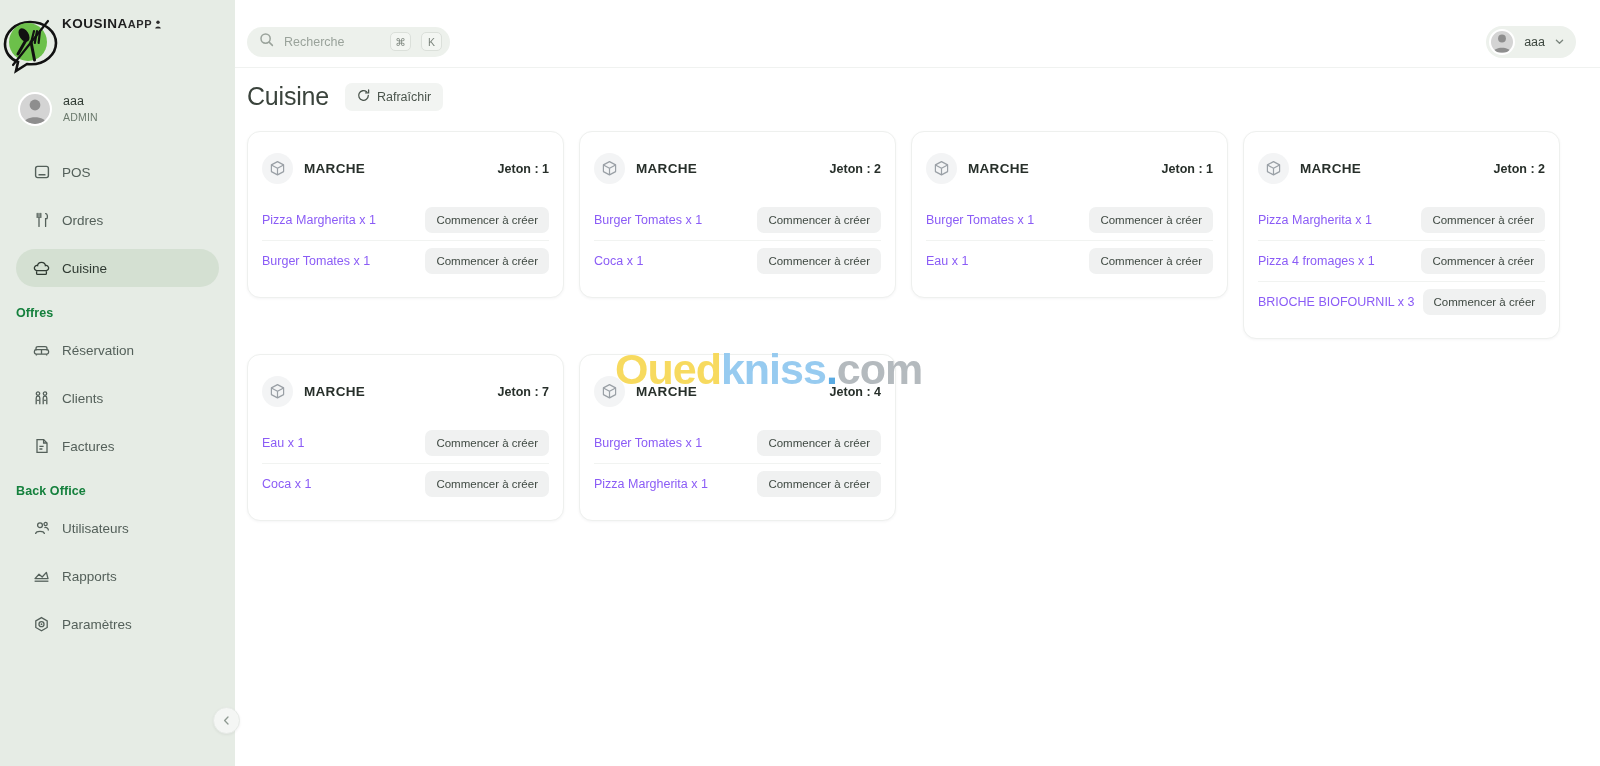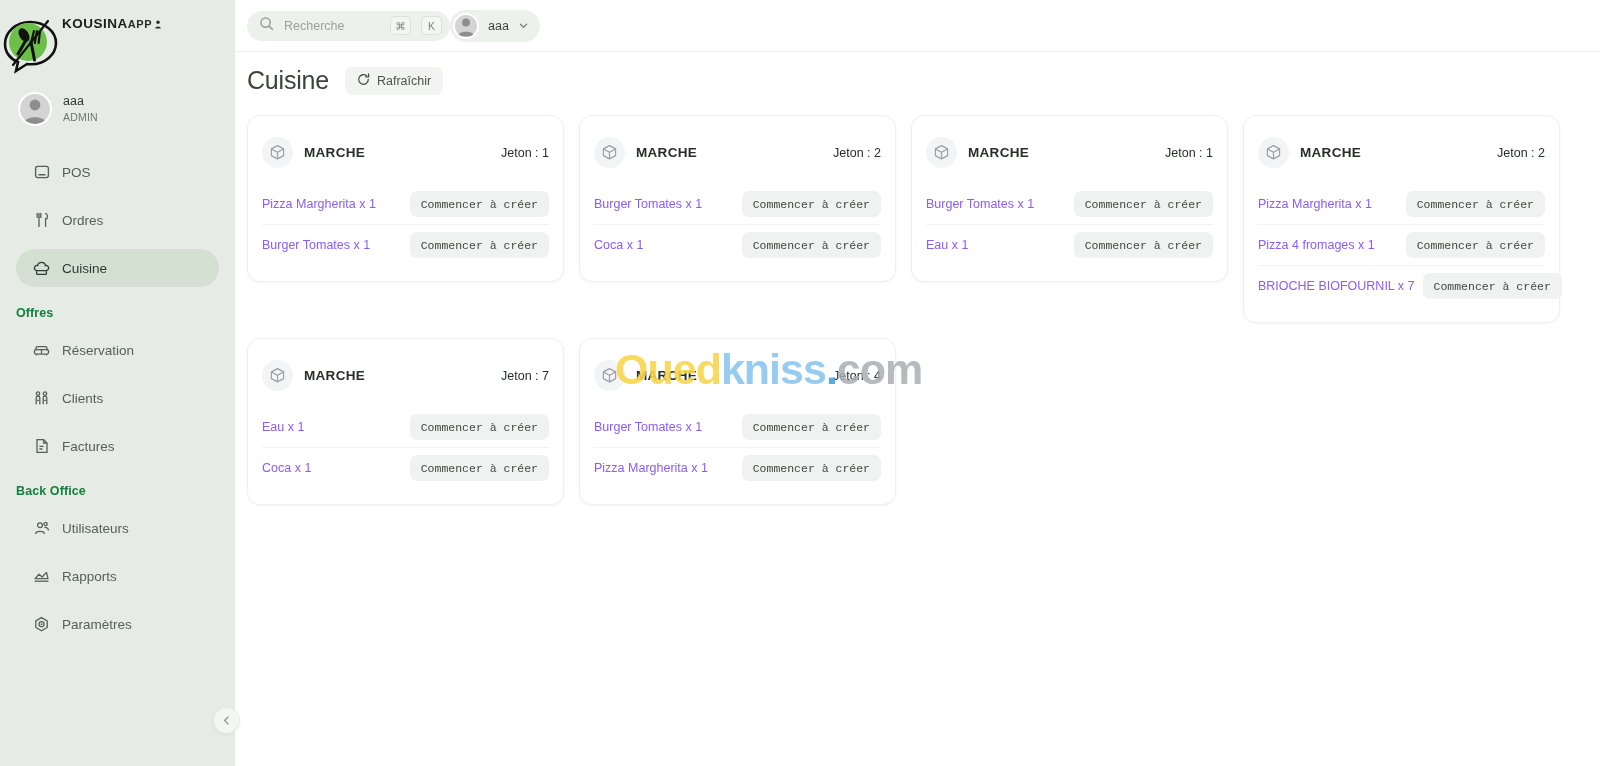--- a/index.html
+++ b/index.html
@@ -55,23 +55,24 @@
     background:#f4f6f4; border:1px solid #e6eae6;
     display:flex; align-items:center; justify-content:center;
     cursor:pointer; z-index: 20;
     box-shadow: 0 1px 3px rgba(0,0,0,.06);
   }
 
   
   .main { flex:1; height:766px; display:flex; flex-direction:column; background:#fff; position:relative;}
   .topbar {
     height: 52px; flex:0 0 52px;
-    display:flex; align-items:center; justify-content:flex-start;
+    display:flex; align-items:center; justify-content:space-between;
     padding: 0 24px 0 12px;
     border-bottom: 1px solid #f0f2f0;
+    margin-top: 16px;
   }
   .search {
     display:flex; align-items:center; gap:10px;
     width: 203px; height: 30px;
     background:#edf1ec; border-radius: 16px;
     padding: 0 8px 0 12px; cursor:text;
   }
   .search-ph { flex:1; font-size:12.5px; color:#9aa39b; }
   .kbd {
     min-width: 21px; height:19px; border-radius:5px;
@@ -116,30 +117,30 @@
     padding: 21px 14px 16px;
     align-self:flex-start;
   }
   .card-head { display:flex; align-items:center; justify-content:space-between; margin-bottom: 16px;}
   .card-head-l { display:flex; align-items:center; gap:11px; }
   .pkg-circle {
     width:31px; height:31px; border-radius:50%;
     background:#f3f4f5; display:flex; align-items:center; justify-content:center;
   }
   .card-title { font-size: 13.5px; font-weight:700; color:#272f2a; letter-spacing:.3px;}
-  .jeton { font-size: 12.5px; font-weight:400; color:#272f2a; }
+  .jeton { font-size: 12.5px; font-weight:700; color:#272f2a; }
 
   .line { display:flex; align-items:center; justify-content:space-between; gap:8px; padding: 7px 0; }
   .line + .line { border-top: 1px solid #f1f3f1; }
   .line-label { font-size:12.5px; color:#8b5cf6; white-space:nowrap; }
   .start-btn {
     background:#f0f1f1; border:none; border-radius:7px;
     height:26px; padding: 0 11px; cursor:pointer;
     font-size:11.5px; color:#3f4942; white-space:nowrap;
-    font-family:Liberation Mono, monospace;
+    font-family:Liberation Sans, sans-serif;
   }
 
   
   .watermark {
     position:absolute; left: 380px; top: 345px;
     font-size: 43px; font-weight: 800; letter-spacing:-1px;
     pointer-events:none; z-index: 10; white-space:nowrap;
     font-family:Liberation Sans, sans-serif;
   }
   .wm-a { color: #f7d64a; opacity:.88; }
@@ -440,21 +441,21 @@
           </div>
           <div class="line">
             <span class="line-label">Pizza Margherita x 1</span>
             <button class="start-btn">Commencer à créer</button>
           </div>
           <div class="line">
             <span class="line-label">Pizza 4 fromages x 1</span>
             <button class="start-btn">Commencer à créer</button>
           </div>
           <div class="line">
-            <span class="line-label">BRIOCHE BIOFOURNIL x 7</span>
+            <span class="line-label">BRIOCHE BIOFOURNIL x 3</span>
             <button class="start-btn">Commencer à créer</button>
           </div>
         </div>
         <div class="card">
           <div class="card-head">
             <div class="card-head-l">
               <span class="pkg-circle">
                 <svg width="17" height="17" viewBox="0 0 17 17" fill="none" stroke="#9aa0a6" stroke-width="1.2" stroke-linejoin="round">
                   <path d="M8.5 1.6 L14.6 4.9 L14.6 11.6 L8.5 14.9 L2.4 11.6 L2.4 4.9 Z"></path>
                   <path d="M2.4 4.9 L8.5 8.3 L14.6 4.9"></path>

